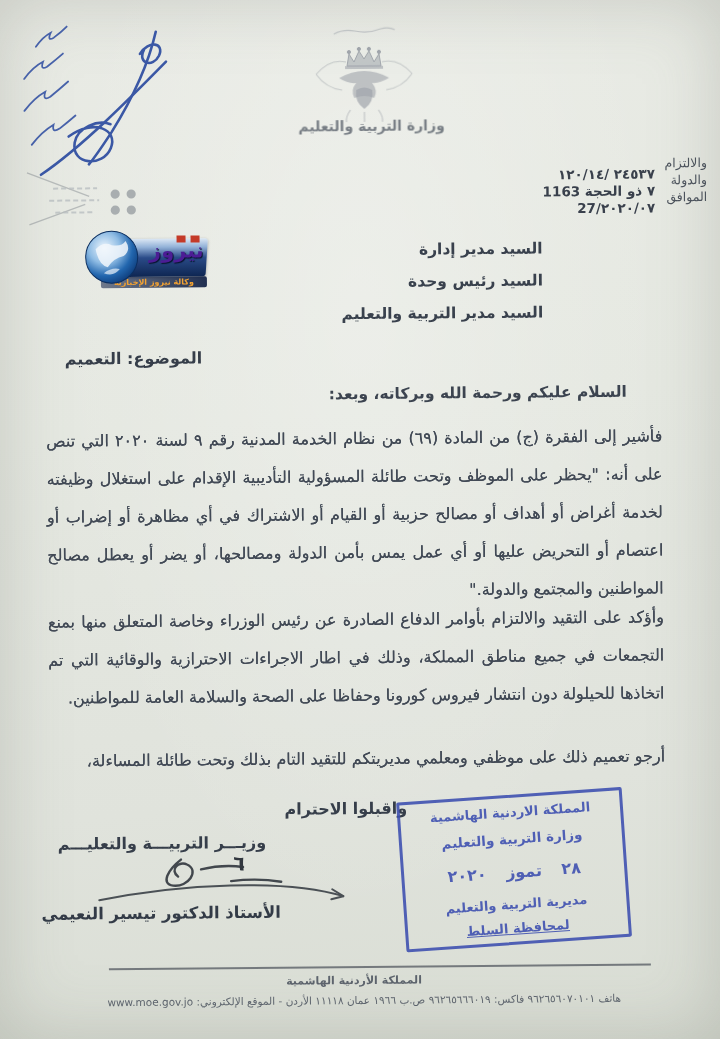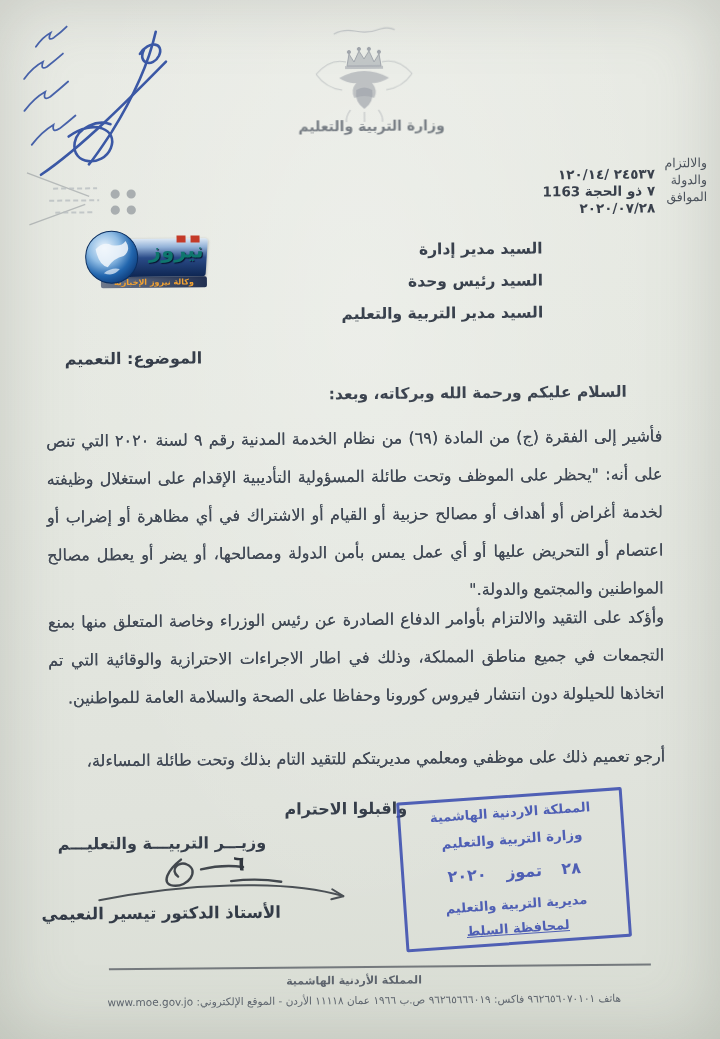--- a/index.html
+++ b/index.html
@@ -28,21 +28,21 @@
   }
 
   
   .news-logo{position:absolute;left:86px;top:226px;width:126px;height:64px;}
   .news-band{
     position:absolute;left:17px;top:11px;width:106px;height:38px;border-radius:3px;
     background:linear-gradient(180deg,#dbe7f4 0%,#93b2d8 22%,#2a4b88 50%,#0e2652 100%);
     box-shadow:0 1px 3px rgba(0,0,0,0.35);transform:skewX(-4deg);
   }
   .news-title{
-    position:absolute;right:6px;top:13px;font-size:21px;font-weight:bold;color:#0f766e;
+    position:absolute;right:6px;top:13px;font-size:21px;font-weight:bold;color:#4c1d95;
     text-shadow:1px 1px 1px #081530;line-height:1;
   }
   .news-red1,.news-red2{position:absolute;background:#c43a28;width:9px;height:7px;top:8px;}
   .news-red1{right:10px;} .news-red2{right:24px;}
   .news-sub{
     position:absolute;left:17px;top:49px;width:106px;font-size:8px;font-weight:bold;color:#f2a232;
     background:linear-gradient(90deg,rgba(12,28,66,0.55),rgba(12,28,66,0.9));
     text-align:center;padding:1px 0;border-radius:2px;
   }
   .globe{position:absolute;left:0;top:1px;width:56px;height:56px;}
@@ -175,21 +175,21 @@
     <div class="meta-row">
       <span class="meta-label">والالتزام</span>
       <span class="meta-value">٢٤٥٣٧ /١٢٠/١٤</span>
     </div>
     <div class="meta-row">
       <span class="meta-label">والدولة</span>
       <span class="meta-value">٧ ذو الحجة 1163</span>
     </div>
     <div class="meta-row">
       <span class="meta-label">الموافق</span>
-      <span class="meta-value">٢٠٢٠/٠٧/٢٨</span>
+      <span class="meta-value">٢٠٢٠/٠٧/27</span>
     </div>
   </div>
 
   <div class="recipients">
     <div>السيد مدير إدارة</div>
     <div>السيد رئيس وحدة</div>
     <div>السيد مدير التربية والتعليم</div>
   </div>
 
   <div class="subject">الموضوع: التعميم</div>

